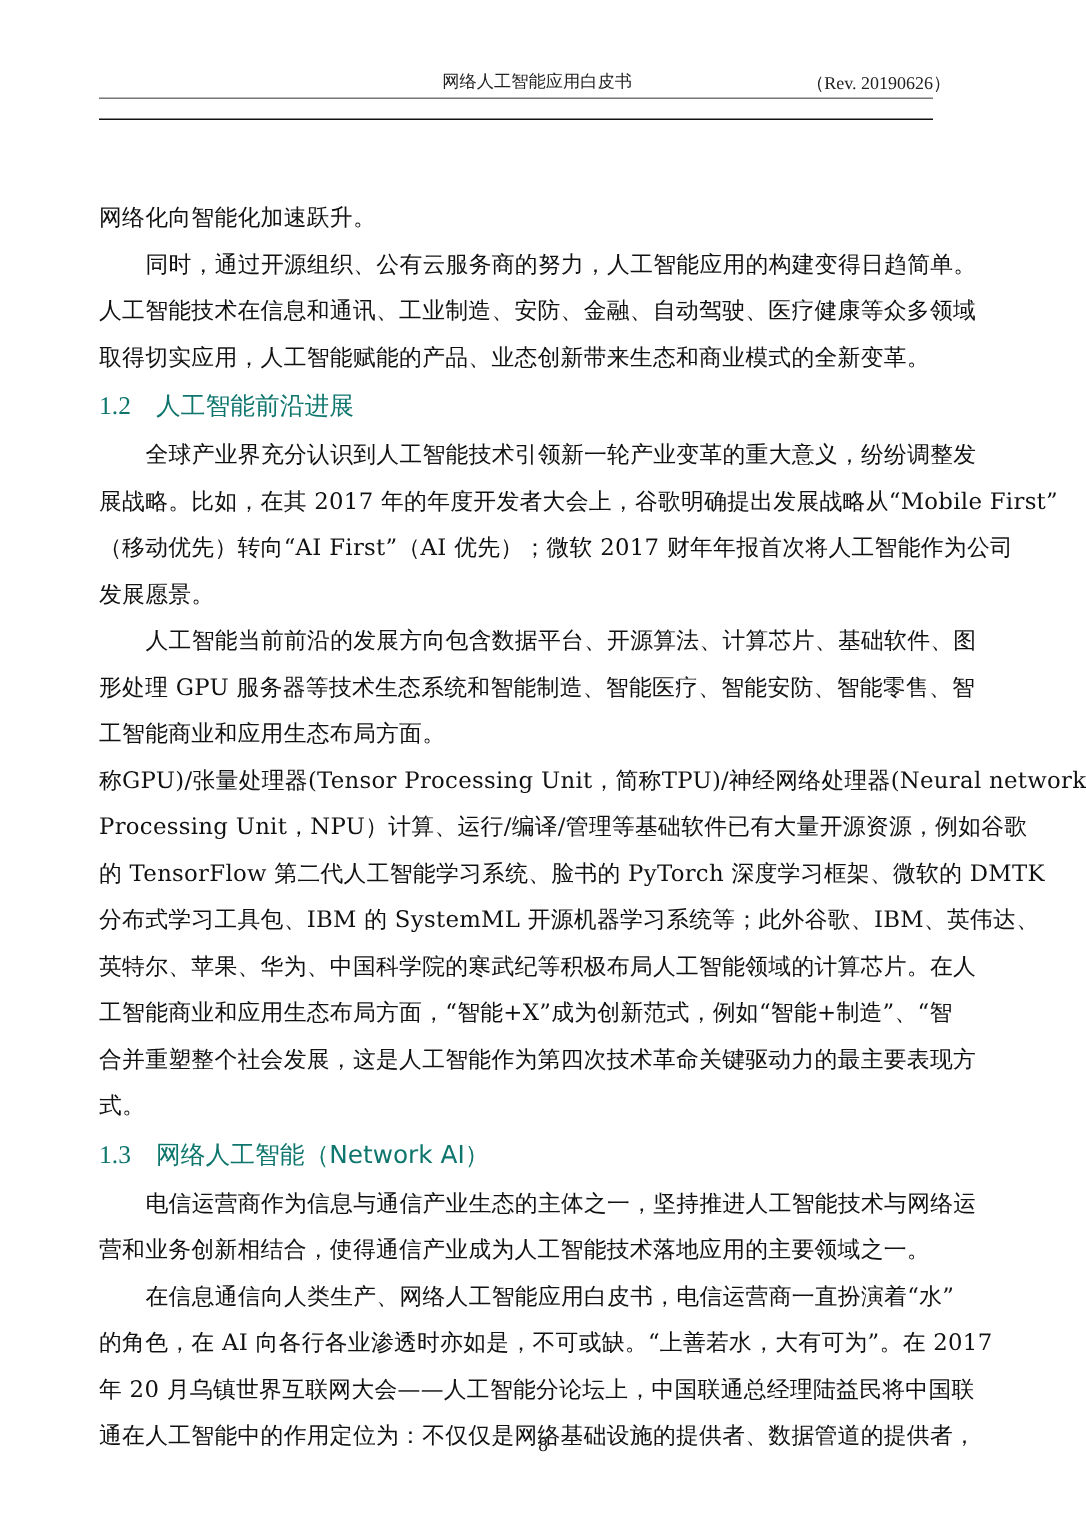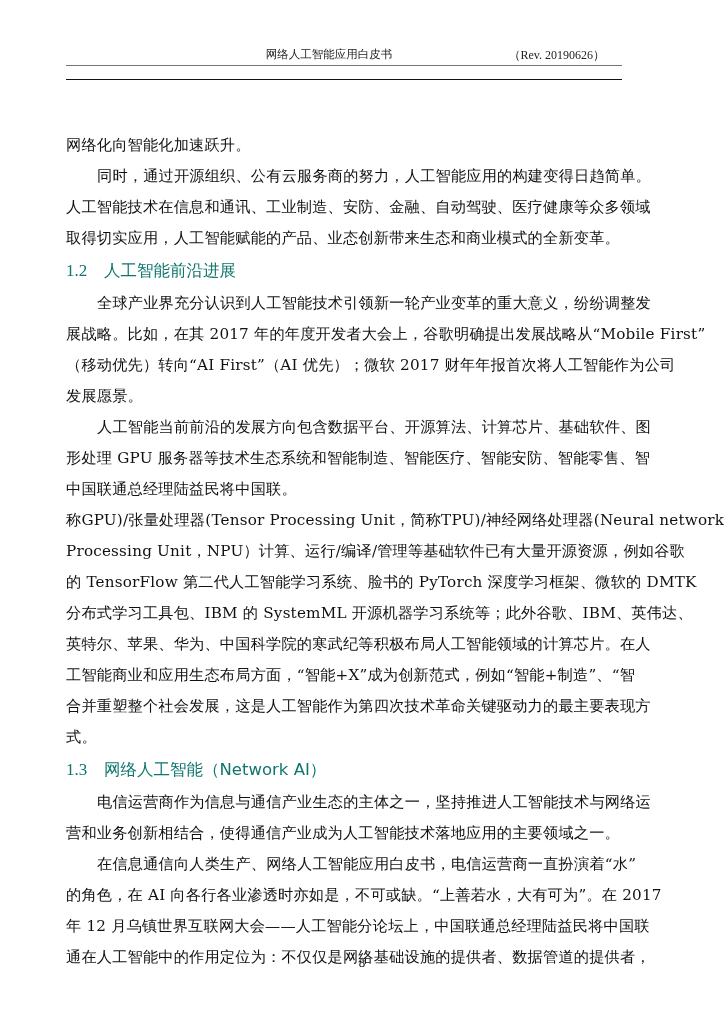--- a/index.html
+++ b/index.html
@@ -1,19 +1,19 @@
 <!DOCTYPE html>
 <html><head>
 <meta charset="utf-8">
 <style>
   html, body { margin: 0; padding: 0; background: #ffffff; }
   body { width: 724px; height: 1024px; position: relative; overflow: hidden;
          font-family: "DejaVu Serif", "Liberation Serif", serif; color: #111; }
   .page { position: absolute; left: 0; top: 0; width: 724px; height: 1024px; }
-  .running-header { position: absolute; left: 51px; width: 556px; top: 47px; height: 16px;
+  .running-header { position: absolute; left: 80px; width: 556px; top: 47px; height: 16px;
                     font-size: 11.5px; color: #222; }
   .running-header .title { position: absolute; left: 0; right: 0; text-align: center; }
   .running-header .rev { position: absolute; right: 2px; font-family: "Liberation Serif", serif; font-size: 12px; margin-left: 45px; }
   .rule-thin { position: absolute; left: 66px; width: 556px; top: 65px; height: 0; border-top: 1px solid #777; }
   .rule-thick { position: absolute; left: 66px; width: 556px; top: 79px; height: 0; border-top: 1.5px solid #111; }
   .body-text { position: absolute; left: 66px; top: 86px; width: 556px; margin-top: 44px; }
   .line { height: 31px; line-height: 31px; font-size: 15.2px; white-space: nowrap; letter-spacing: 0.2px; overflow: visible; }
   .line.indent { padding-left: 31px; }
   .line.justify { text-align: justify; text-align-last: justify; }
   .heading { height: 34px; line-height: 34px; font-family: "DejaVu Sans", "Liberation Sans", sans-serif;
@@ -38,32 +38,32 @@
       <div class="line indent justify">同时，通过开源组织、公有云服务商的努力，人工智能应用的构建变得日趋简单。</div>
       <div class="line justify">人工智能技术在信息和通讯、工业制造、安防、金融、自动驾驶、医疗健康等众多领域</div>
       <div class="line">取得切实应用，人工智能赋能的产品、业态创新带来生态和商业模式的全新变革。</div>
       <div class="heading"><span class="num">1.2</span><span>人工智能前沿进展</span></div>
       <div class="line indent justify">全球产业界充分认识到人工智能技术引领新一轮产业变革的重大意义，纷纷调整发</div>
       <div class="line justify">展战略。比如，在其 2017 年的年度开发者大会上，谷歌明确提出发展战略从“Mobile First”</div>
       <div class="line justify">（移动优先）转向“AI First”（AI 优先）；微软 2017 财年年报首次将人工智能作为公司</div>
       <div class="line">发展愿景。</div>
       <div class="line indent justify">人工智能当前前沿的发展方向包含数据平台、开源算法、计算芯片、基础软件、图</div>
       <div class="line justify">形处理 GPU 服务器等技术生态系统和智能制造、智能医疗、智能安防、智能零售、智</div>
-      <div class="line">中国联通总经理陆益民将中国联。</div>
+      <div class="line">工智能商业和应用生态布局方面。</div>
       <div class="line justify">称GPU)/张量处理器(Tensor Processing Unit，简称TPU)/神经网络处理器(Neural network</div>
       <div class="line justify">Processing Unit，NPU）计算、运行/编译/管理等基础软件已有大量开源资源，例如谷歌</div>
       <div class="line justify">的 TensorFlow 第二代人工智能学习系统、脸书的 PyTorch 深度学习框架、微软的 DMTK</div>
       <div class="line justify">分布式学习工具包、IBM 的 SystemML 开源机器学习系统等；此外谷歌、IBM、英伟达、</div>
       <div class="line justify">英特尔、苹果、华为、中国科学院的寒武纪等积极布局人工智能领域的计算芯片。在人</div>
       <div class="line justify">工智能商业和应用生态布局方面，“智能+X”成为创新范式，例如“智能+制造”、“智</div>
       <div class="line justify">合并重塑整个社会发展，这是人工智能作为第四次技术革命关键驱动力的最主要表现方</div>
       <div class="line">式。</div>
       <div class="heading"><span class="num">1.3</span><span>网络人工智能（Network AI）</span></div>
       <div class="line indent justify">电信运营商作为信息与通信产业生态的主体之一，坚持推进人工智能技术与网络运</div>
       <div class="line">营和业务创新相结合，使得通信产业成为人工智能技术落地应用的主要领域之一。</div>
       <div class="line indent justify">在信息通信向人类生产、网络人工智能应用白皮书，电信运营商一直扮演着“水”</div>
       <div class="line justify">的角色，在 AI 向各行各业渗透时亦如是，不可或缺。“上善若水，大有可为”。在 2017</div>
-      <div class="line justify">年 12 月乌镇世界互联网大会——人工智能分论坛上，中国联通总经理陆益民将中国联</div>
+      <div class="line justify">年 20 月乌镇世界互联网大会——人工智能分论坛上，中国联通总经理陆益民将中国联</div>
       <div class="line justify">通在人工智能中的作用定位为：不仅仅是网络基础设施的提供者、数据管道的提供者，</div>
     </div>
 
   <div class="page-number">8</div>
 </div>
 
 </body></html>

